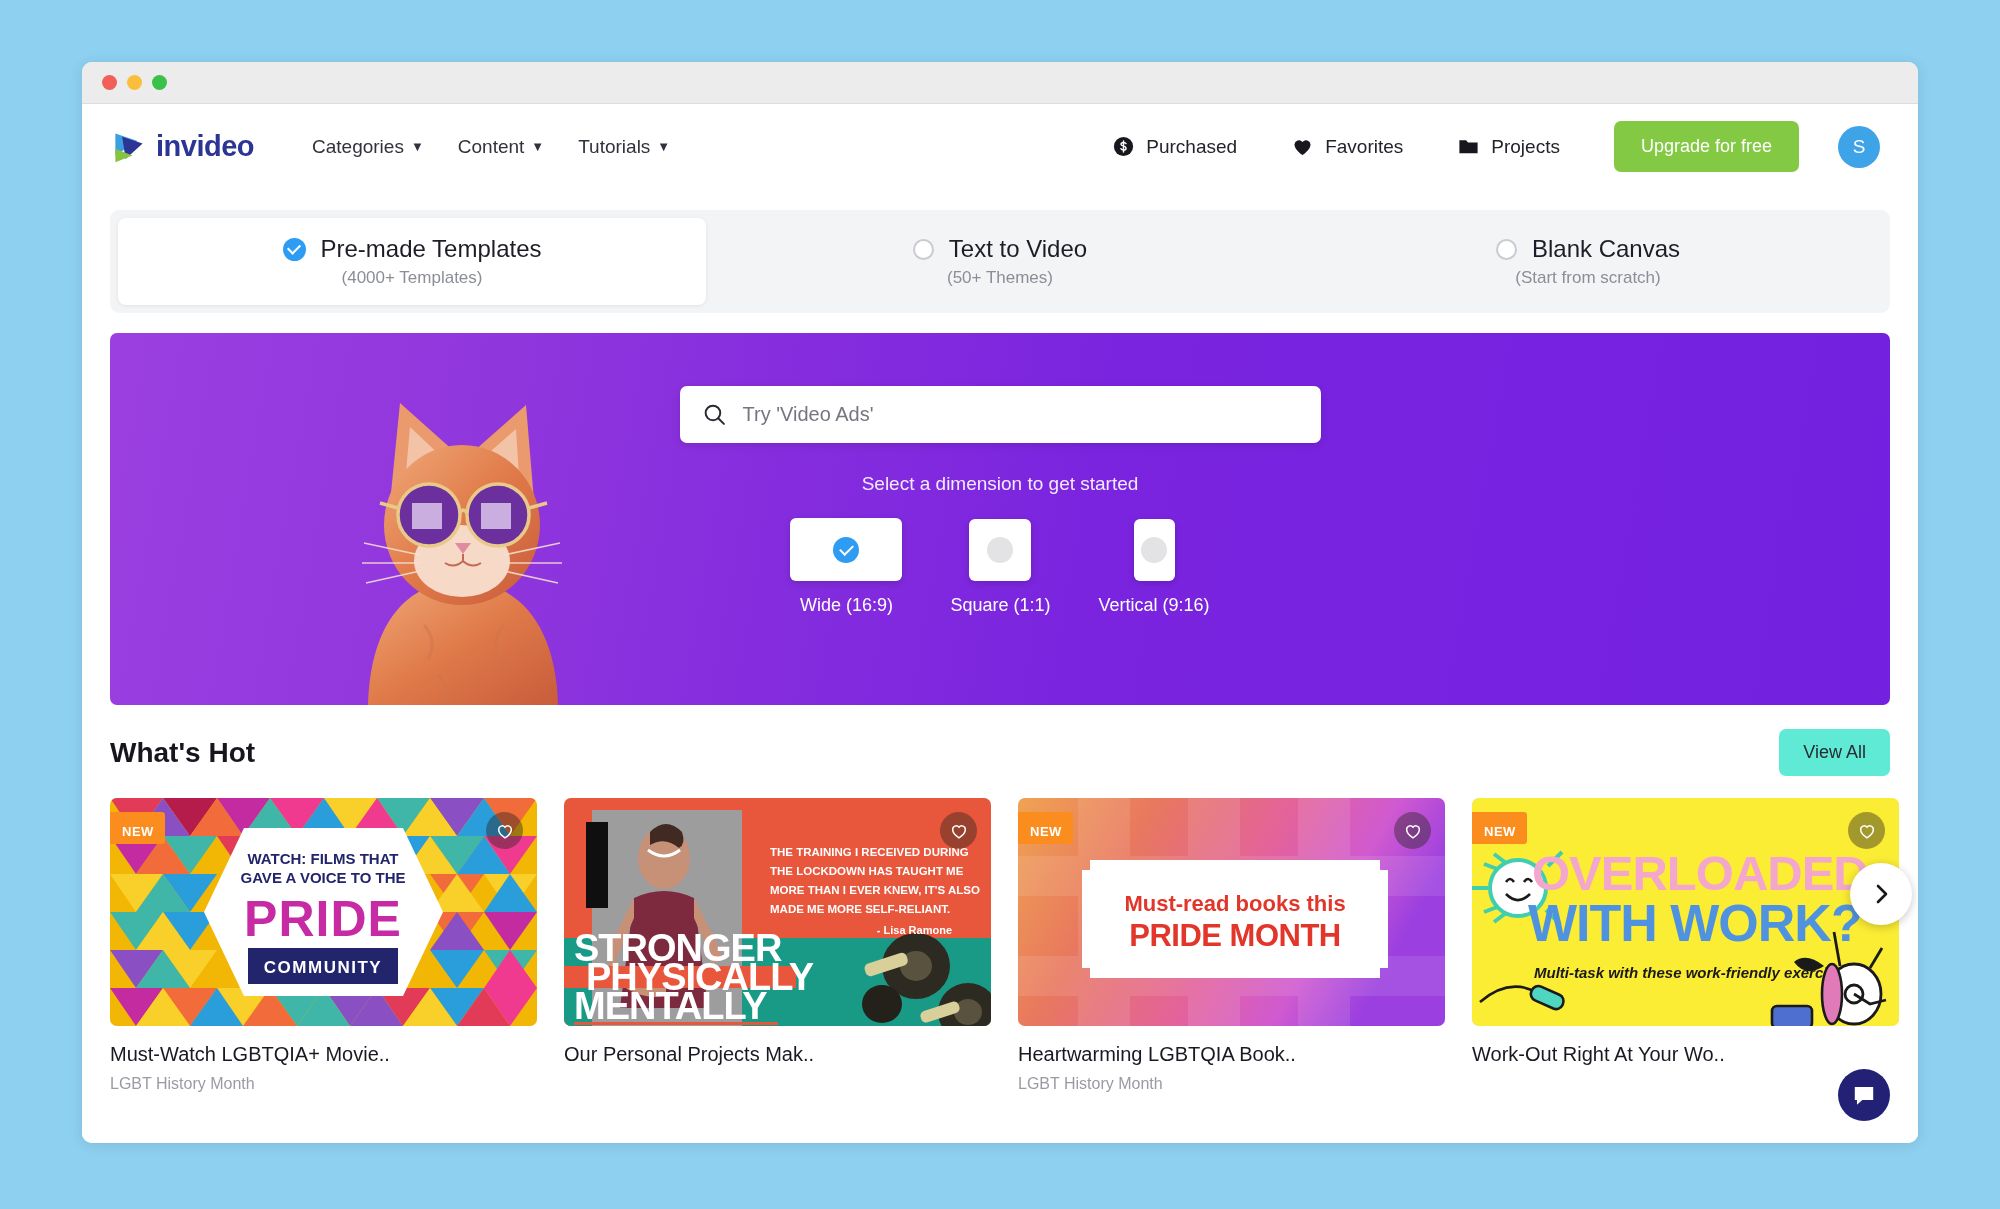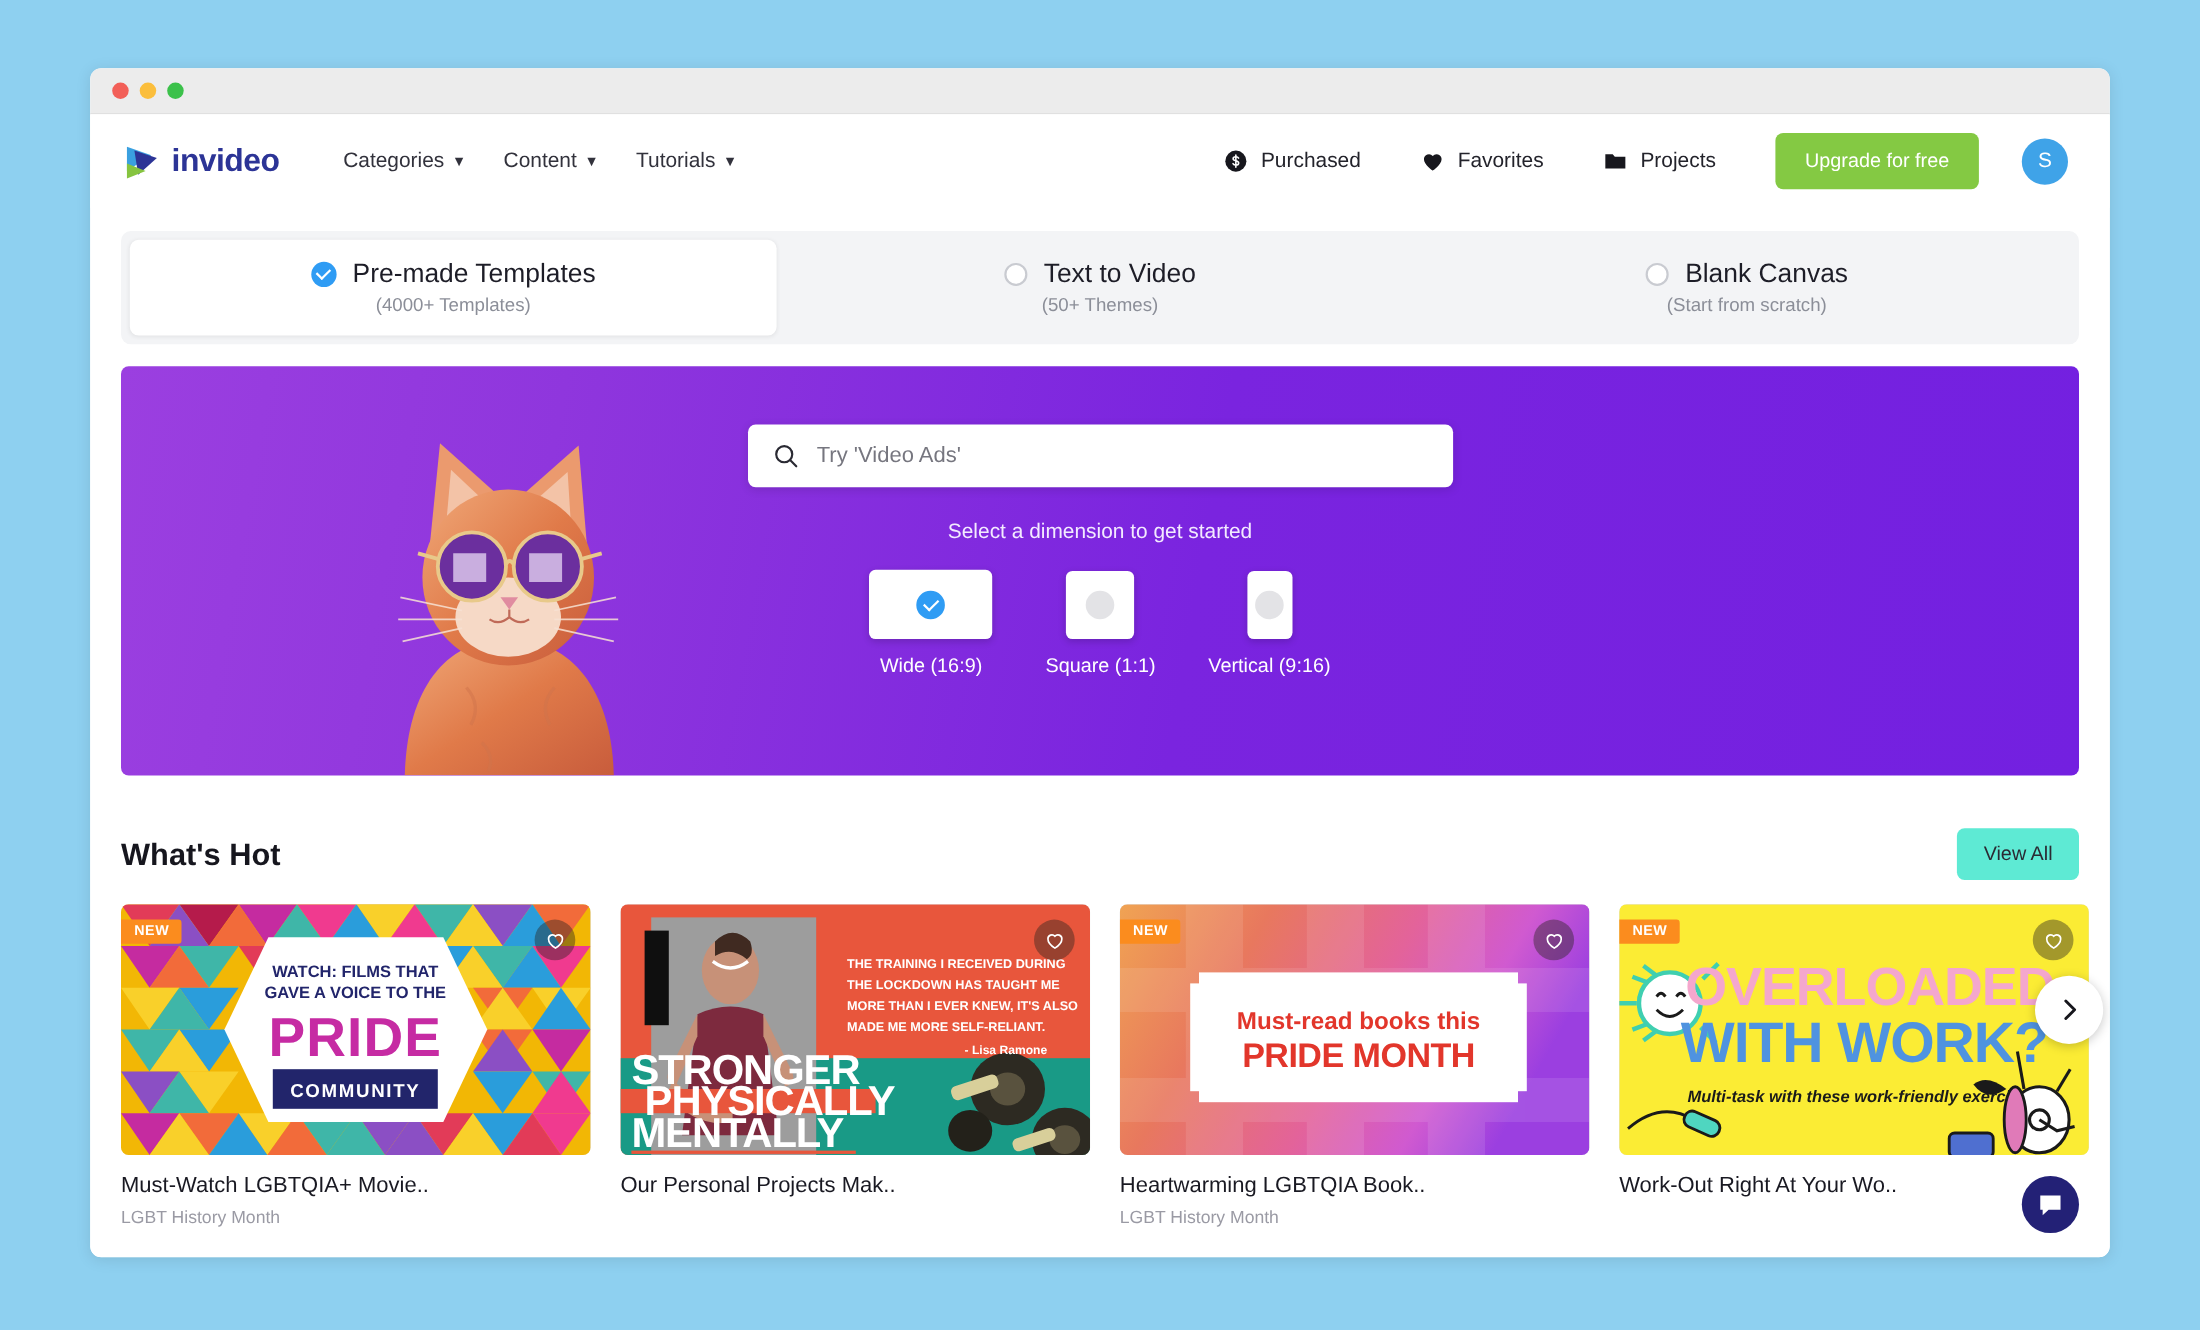--- a/index.html
+++ b/index.html
@@ -147,21 +147,21 @@
   }
   .dim-dot-on::after {
     content: ""; width: 11px; height: 6px;
     border-left: 2.6px solid #fff; border-bottom: 2.6px solid #fff;
     transform: rotate(-45deg) translate(1px,-1px);
   }
   .dim-label { margin-top: 14px; font-size: 18px; color: #fff; white-space: nowrap; }
 
   
   #hot-head {
-    margin: 48px 28px 0 28px;
+    margin: 24px 28px 0 28px;
     display: flex; align-items: center;
   }
   #hot-title { font-size: 28px; font-weight: bold; color: #16161e; }
   #view-all-btn {
     margin-left: auto; background: #5eead4; border: none;
     border-radius: 7px; font-size: 18px; color: #2a2a33;
     padding: 13px 24px; cursor: pointer; font-family: inherit;
   }
 
   #card-row {
@@ -172,21 +172,21 @@
   .thumb {
     width: 427px; height: 228px; border-radius: 7px;
     overflow: hidden; position: relative; cursor: pointer;
     background: #ddd;
   }
   .thumb svg { display: block; width: 100%; height: 100%; }
   .new-badge {
     position: absolute; left: 0; top: 14px;
     background: #fb8c1e; color: #fff;
     font-size: 13px; font-weight: bold;
-    padding: 2px 11px 5px 12px;
+    padding: 12px 11px 5px 12px;
     border-radius: 0 3px 3px 0; letter-spacing: 0.5px;
   }
   .fav-btn {
     position: absolute; right: 14px; top: 14px;
     width: 37px; height: 37px; border-radius: 50%;
     background: rgba(40,36,30,0.42);
     display: flex; align-items: center; justify-content: center;
     cursor: pointer;
   }
   .card-title { margin-top: 17px; font-size: 20px; color: #191922; }

